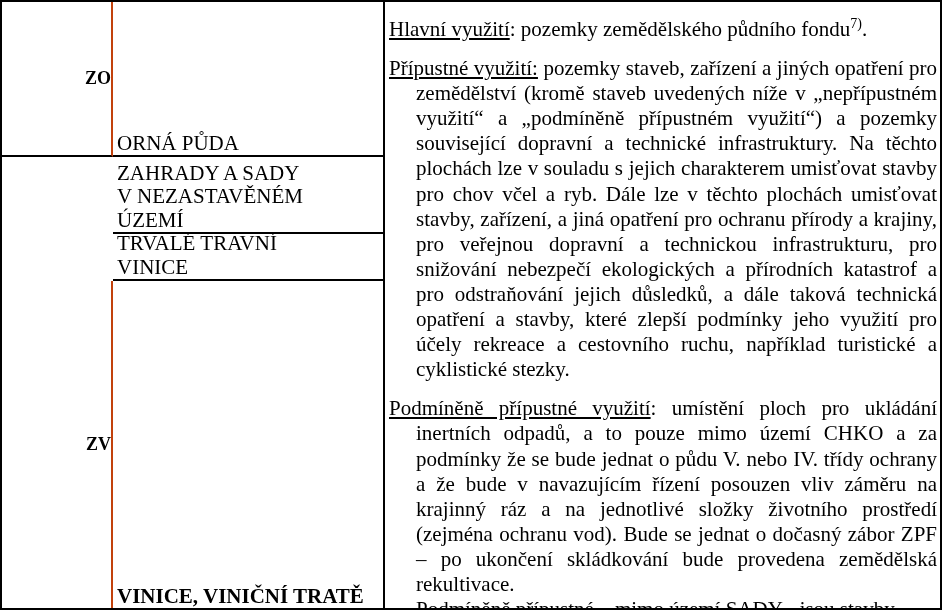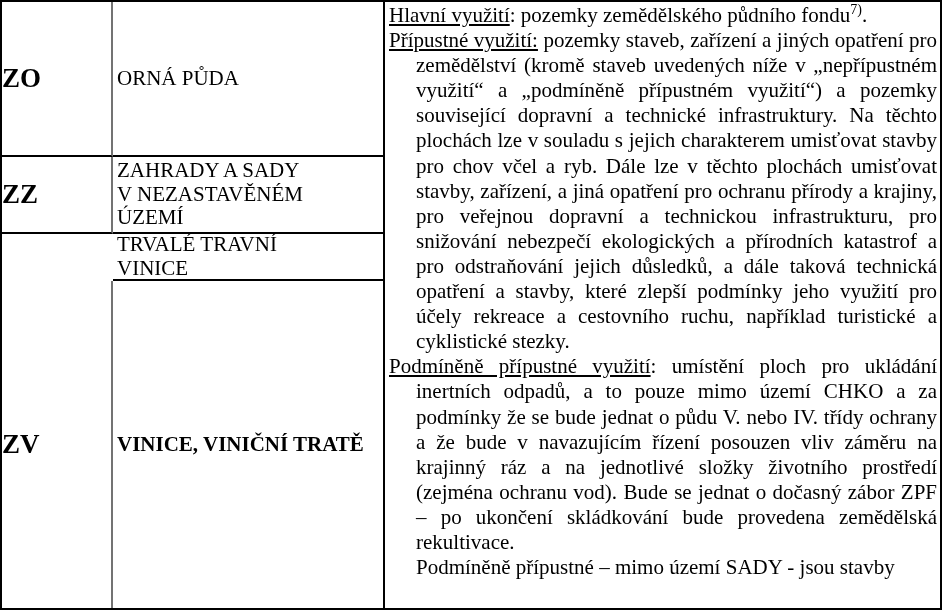--- a/index.html
+++ b/index.html
@@ -14,58 +14,55 @@
     overflow: hidden;
   }
   .cell { box-sizing: border-box; overflow: hidden; }
   .c1 { grid-column: 1; }
   .c2 { grid-column: 2; }
   .r1 { grid-row: 1; }
   .r2 { grid-row: 2; }
   .r3 { grid-row: 3; }
   .r4 { grid-row: 4; font-weight: bold; }
   .code-cell {
-    border-right: 2px solid #737373; border-bottom: 2px solid #000;
-    display: flex; align-items: center; justify-content: flex-start;
-    font-weight: bold; font-size: 27px;
+    border-right: 2px solid #c2410c; border-bottom: 2px solid #000;
+    display: flex; align-items: center; justify-content: flex-end;
+    font-weight: bold; font-size: 18px;
   }
   .label-cell {
     border-right: 2px solid #000; border-bottom: 2px solid #000;
-    display: flex; align-items: center;
+    display: flex; align-items: flex-end;
     padding-left: 4px;
     font-size: 21px; line-height: 23.5px;
   }
   .label-cell span { white-space: pre-line; }
   .r4.code-cell, .r4.label-cell { border-bottom: none; }
   .text-cell {
     grid-column: 3; grid-row: 1 / span 4;
     padding: 1px 3px 0 4px;
     font-size: 21px; line-height: 25.1px;
     text-align: justify;
   }
-  .para.hanging { padding-left: 27px; text-indent: -27px; }
+  .para.hanging { padding-left: 27px; text-indent: -27px; margin-top: 14px; }
   .para.indented { padding-left: 27px; text-indent: 0; }
   .para .u { text-decoration: underline; text-underline-offset: 2px; }
   .para sup { font-size: 14px; line-height: 0; vertical-align: super; }
 </style>
 </head>
 <body>
 
 <div class="doc">
 
   <div class="cell code-cell c1 r1">
     <span>ZO</span>
   </div>
   <div class="cell label-cell c2 r1">
     <span>ORNÁ PŮDA</span>
   </div>
 
-  <div class="cell code-cell c1 r2">
-    <span>ZZ</span>
-  </div>
   <div class="cell label-cell c2 r2">
     <span>ZAHRADY A SADY
 V NEZASTAVĚNÉM
 ÚZEMÍ</span>
   </div>
 
   <div class="cell label-cell c2 r3">
     <span>TRVALÉ TRAVNÍ
 VINICE</span>
   </div>

